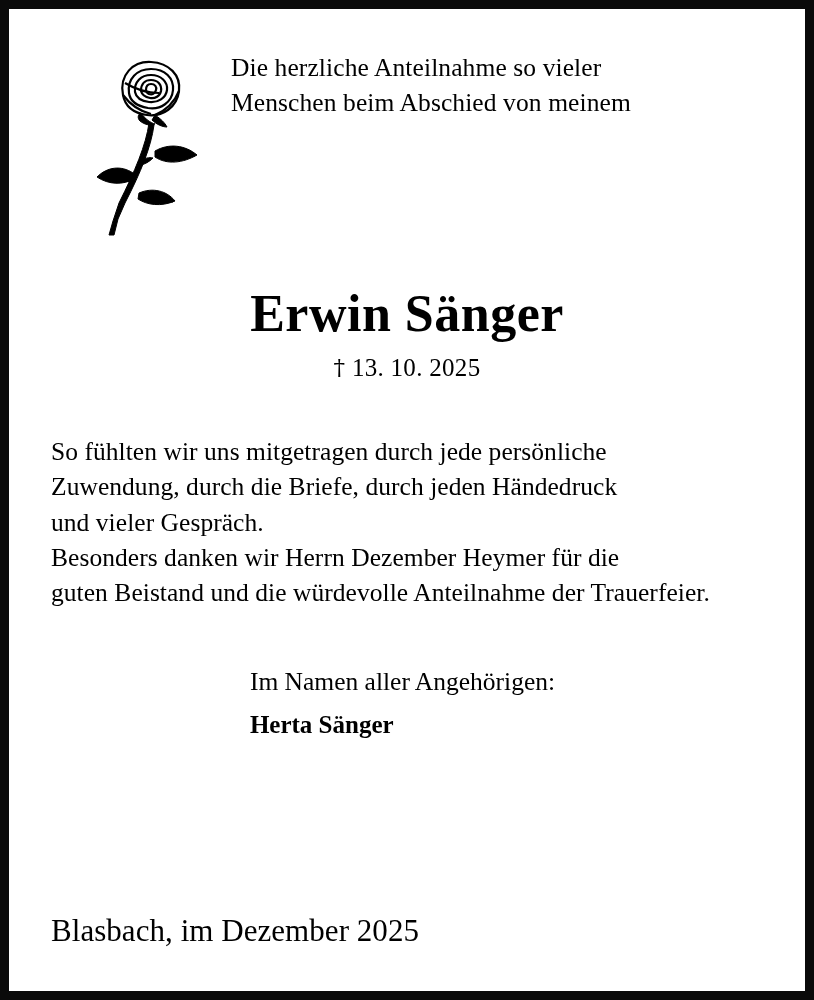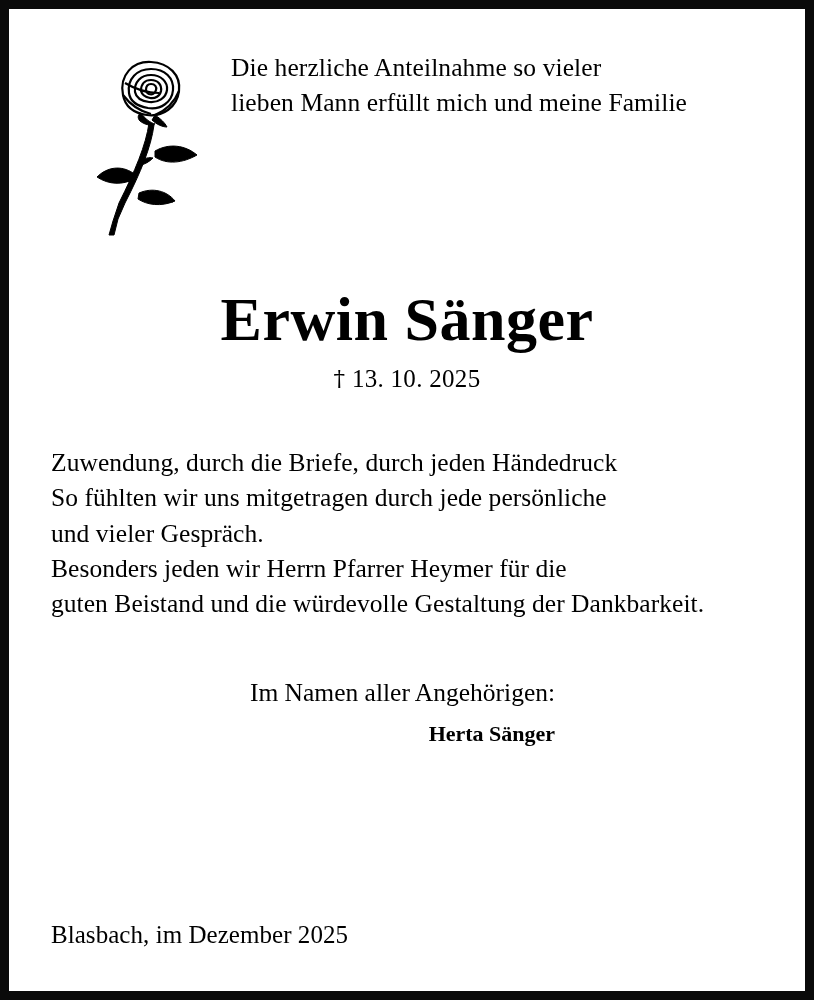--- a/index.html
+++ b/index.html
@@ -56,21 +56,21 @@
     letter-spacing: 0.1px;
   }
   .intro div { white-space: nowrap; }
 
   
   .name-block {
     text-align: center;
     margin-top: 52px;
   }
   .name {
-    font-size: 62px;
+    font-size: 52px;
     font-weight: bold;
     letter-spacing: 0.5px;
     line-height: 1.1;
   }
   .death-line {
     margin-top: 12px;
     font-size: 25px;
     letter-spacing: 0.3px;
   }
   .cross {
@@ -93,35 +93,35 @@
   
   .closing {
     margin-top: 54px;
     text-align: center;
     font-size: 25.5px;
     line-height: 1.45;
   }
   .closing .signer {
     font-weight: bold;
     margin-top: 6px;
-    font-size: 22px;
+    font-size: 25px;
   }
   .closing-inner {
     display: inline-block;
-    text-align: right;
+    text-align: left;
     transform: translateX(-12px);
     margin-left: 15px;
   }
 
   
   .placedate {
     position: absolute;
     left: 42px;
     bottom: 42px;
-    font-size: 25px;
+    font-size: 31px;
     letter-spacing: 0.05px;
   }
 </style>
 </head>
 <body>
 
 <div class="page">
   <div class="card">
 
     <div class="top-row">
@@ -156,38 +156,38 @@
             <path d="M42 123 C30 122 18 123 10 125" fill="none" stroke-width="1.4"></path>
 
             <path d="M50 140 C64 134 78 138 86 148 C72 154 58 152 49 146 Z"></path>
             <path d="M52 144 C64 142 76 145 84 149" fill="none" stroke-width="1.4"></path>
           </g>
         </svg>
       </div>
 
       <div class="intro">
         <div>Die herzliche Anteilnahme so vieler</div>
-        <div>lieben Mann erfüllt mich und meine Familie</div>
+        <div>Menschen beim Abschied von meinem</div>
       </div>
     </div>
 
     <div class="name-block">
       <div class="name">Erwin Sänger</div>
       <div class="death-line">
         <span class="cross">†</span>
         <span>13. 10. 2025</span>
       </div>
     </div>
 
     <div class="body-text">
+      <div>So fühlten wir uns mitgetragen durch jede persönliche</div>
       <div>Zuwendung, durch die Briefe, durch jeden Händedruck</div>
-      <div>So fühlten wir uns mitgetragen durch jede persönliche</div>
       <div>und vieler Gespräch.</div>
-      <div>Besonders jeden wir Herrn Pfarrer Heymer für die</div>
-      <div>guten Beistand und die würdevolle Gestaltung der Dankbarkeit.</div>
+      <div>Besonders danken wir Herrn Dezember Heymer für die</div>
+      <div>guten Beistand und die würdevolle Anteilnahme der Trauerfeier.</div>
     </div>
 
     <div class="closing">
       <div class="closing-inner">
         <div>Im Namen aller Angehörigen:</div>
         <div class="signer">Herta Sänger</div>
       </div>
     </div>
 
     <div class="placedate">Blasbach, im Dezember 2025</div>

